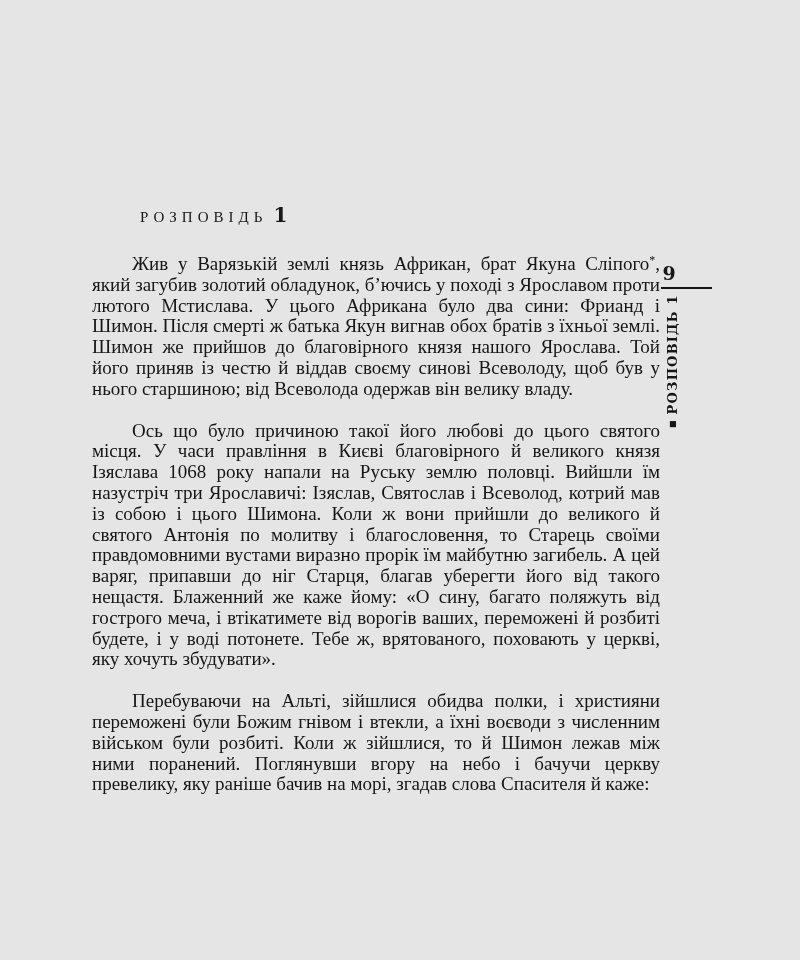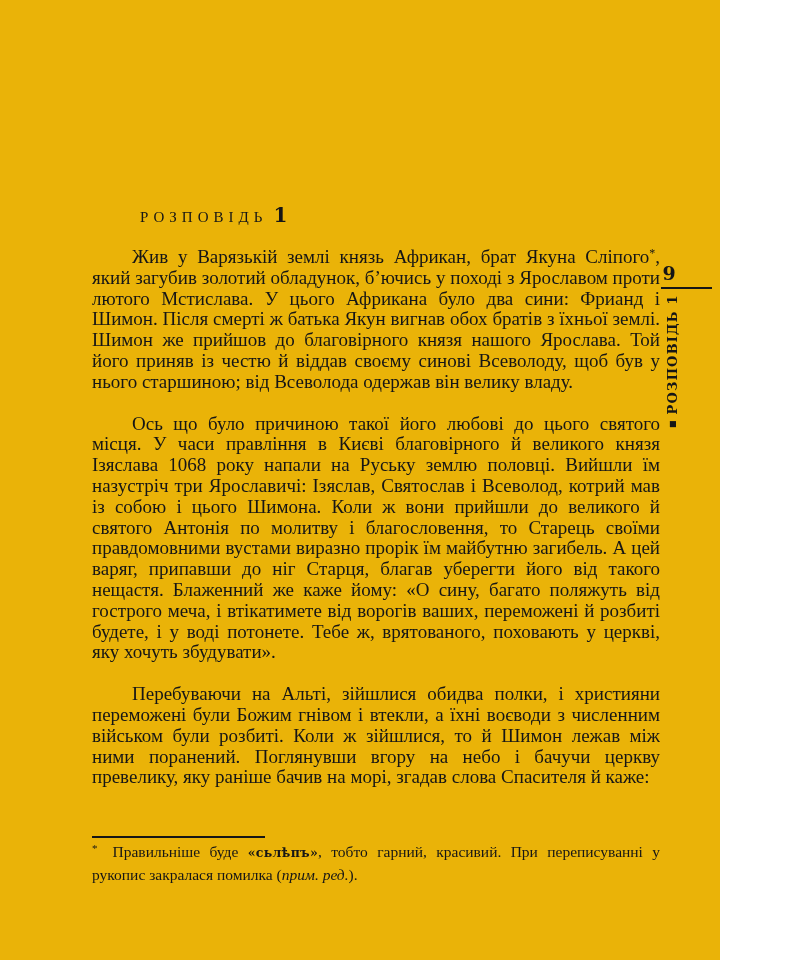--- a/index.html
+++ b/index.html
@@ -2,23 +2,23 @@
 <html><head>
 <meta charset="utf-8">
 <style>
   html, body {
     margin: 0;
     padding: 0;
     background: #ffffff;
   }
   .page {
     position: relative;
-    width: 720px;
+    width: 800px;
     height: 960px;
-    background: #eab308;
+    background: #e5e5e5;
     color: #161616;
     font-family: "Liberation Serif", serif;
     overflow: hidden;
     text-decoration: underline;
   }
   .content {
     position: absolute;
     left: 92px;
     top: 205px;
     width: 568px;
@@ -39,21 +39,21 @@
   }
   .chapter-title {
     margin: 9px 0 0 48px;
     font-family: "DejaVu Serif", serif;
     font-weight: bold;
     font-size: 24px;
     line-height: 30px;
     letter-spacing: 0.5px;
   }
   .body-paragraphs {
-    margin-top: 20px;
+    margin-top: 27px;
   }
   p.body {
     margin: 0 0 21px 0;
     font-size: 19px;
     line-height: 20.8px;
     text-align: justify;
     text-align-last: left;
     text-indent: 40px;
   }
   sup.fn-ref {
@@ -152,24 +152,20 @@
     <div class="body-paragraphs">
 
       <p class="body"><span>Жив у Варязькій землі князь Африкан, брат Якуна Сліпого</span><sup class="fn-ref">*</sup><span>, який загубив золотий обладунок, б’ючись у поході з Ярославом проти лютого Мстислава. У цього Африкана було два сини: Фрианд і Шимон. Після смерті ж батька Якун вигнав обох братів з їхньої землі. Шимон же прийшов до благовірного князя нашого Ярослава. Той його приняв із честю й віддав своєму синові Всеволоду, щоб був у нього старшиною; від Всеволода одержав він велику владу.</span></p>
 
       <p class="body">Ось що було причиною такої його любові до цього святого місця. У часи правління в Києві благовірного й великого князя Ізяслава 1068 року напали на Руську землю половці. Вийшли їм назустріч три Ярославичі: Ізяслав, Святослав і Всеволод, котрий мав із собою і цього Шимона. Коли ж вони прийшли до великого й святого Антонія по молитву і благословення, то Старець своїми правдомовними вустами виразно прорік їм майбутню загибель. А цей варяг, припавши до ніг Старця, благав уберегти його від такого нещастя. Блаженний же каже йому: «О сину, багато поляжуть від гострого меча, і втікатимете від ворогів ваших, переможені й розбиті будете, і у воді потонете. Тебе ж, врятованого, поховають у церкві, яку хочуть збудувати».</p>
 
       <p class="body">Перебуваючи на Альті, зійшлися обидва полки, і християни переможені були Божим гнівом і втекли, а їхні воєводи з численним військом були розбиті. Коли ж зійшлися, то й Шимон лежав між ними поранений. Поглянувши вгору на небо і бачучи церкву превелику, яку раніше бачив на морі, згадав слова Спасителя й каже:</p>
     </div>
   </div>
 
-  <div class="footnote-area">
-    <div class="footnote-rule"></div>
-    <p class="footnote-text"><sup class="fn-marker">*</sup><span>Правильніше буде </span><span class="fn-term">«сьлѣпъ»</span><span>, тобто гарний, красивий. При переписуванні у рукопис закралася помилка (</span><span class="fn-italic">прим. ред.</span><span>).</span></p>
-  </div>
 
   <div class="page-number">9</div>
 
   <div class="margin-rule"></div>
 
   <div class="vertical-title"><span class="bullet">■</span><span>РОЗПОВІДЬ 1</span></div>
 
 </div>
 
 </body></html>

